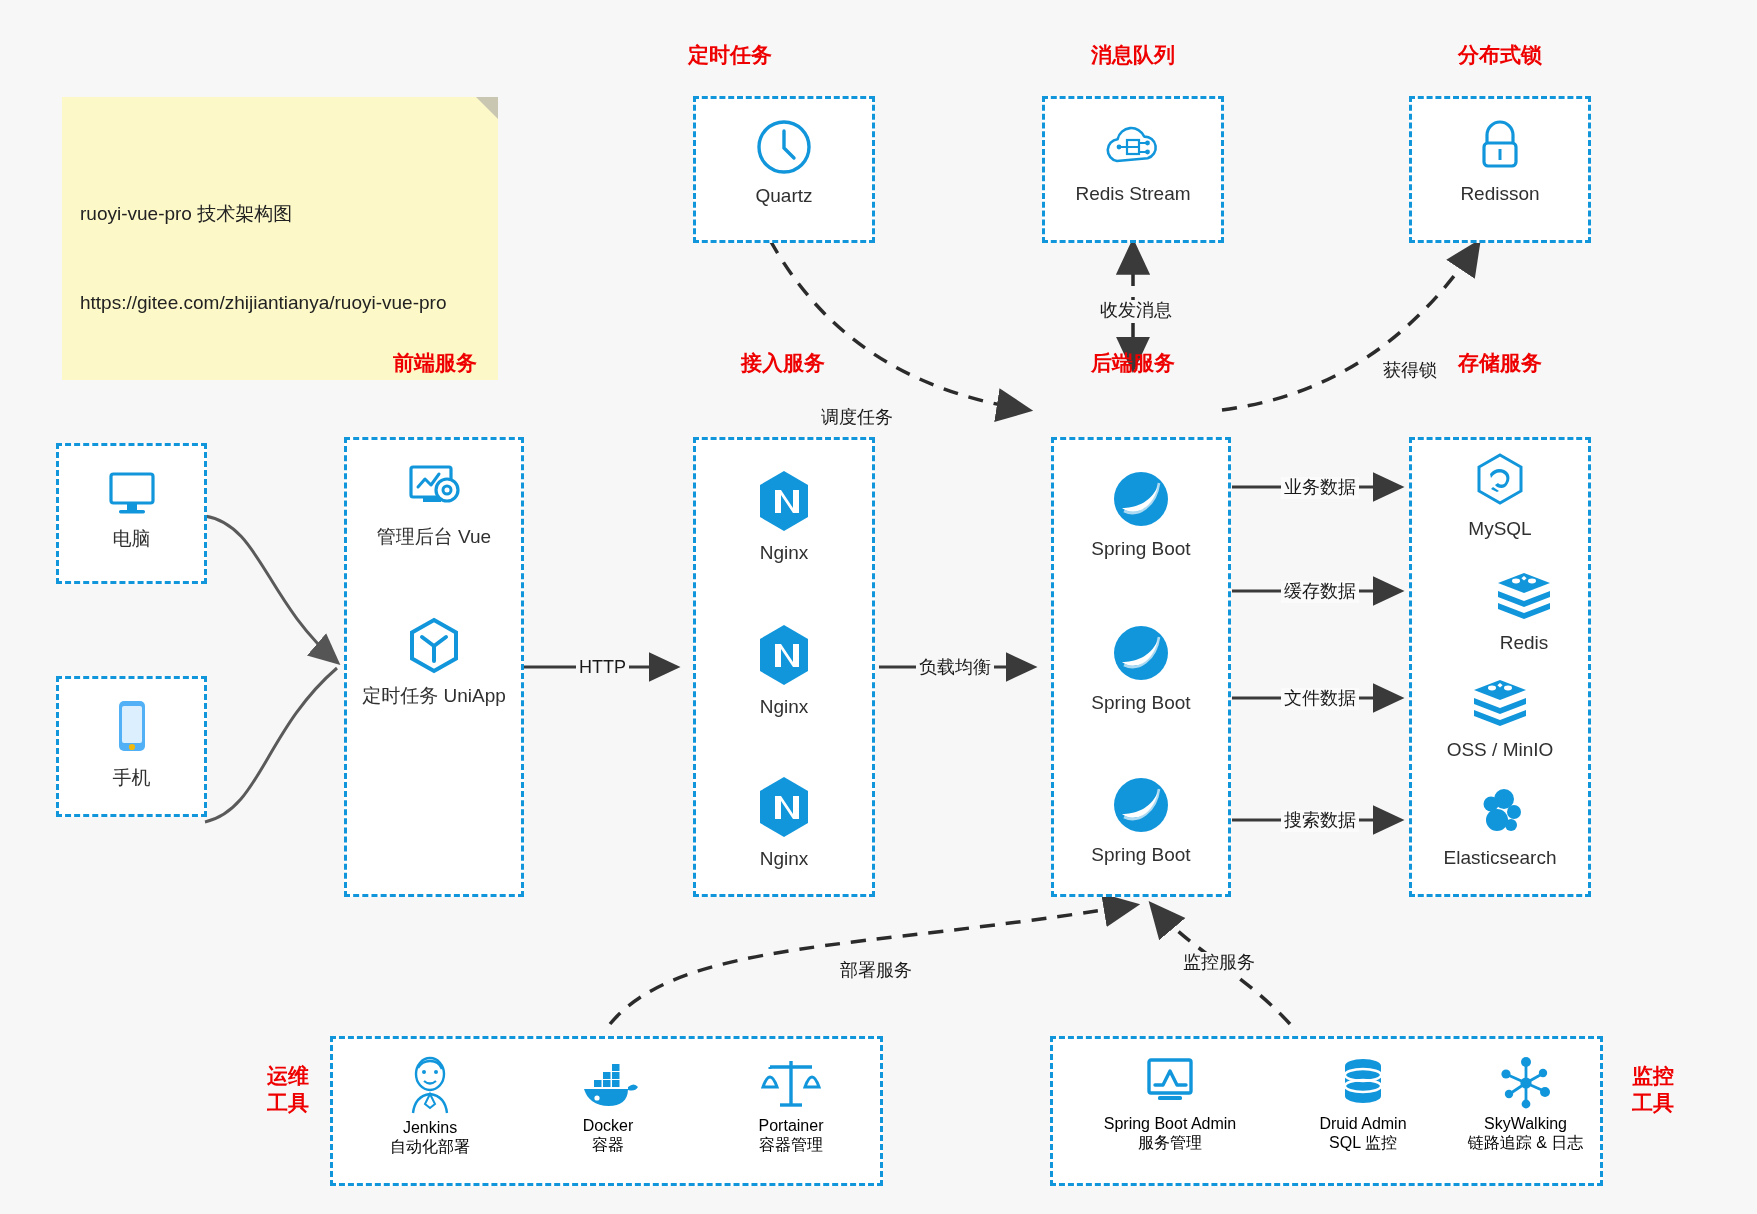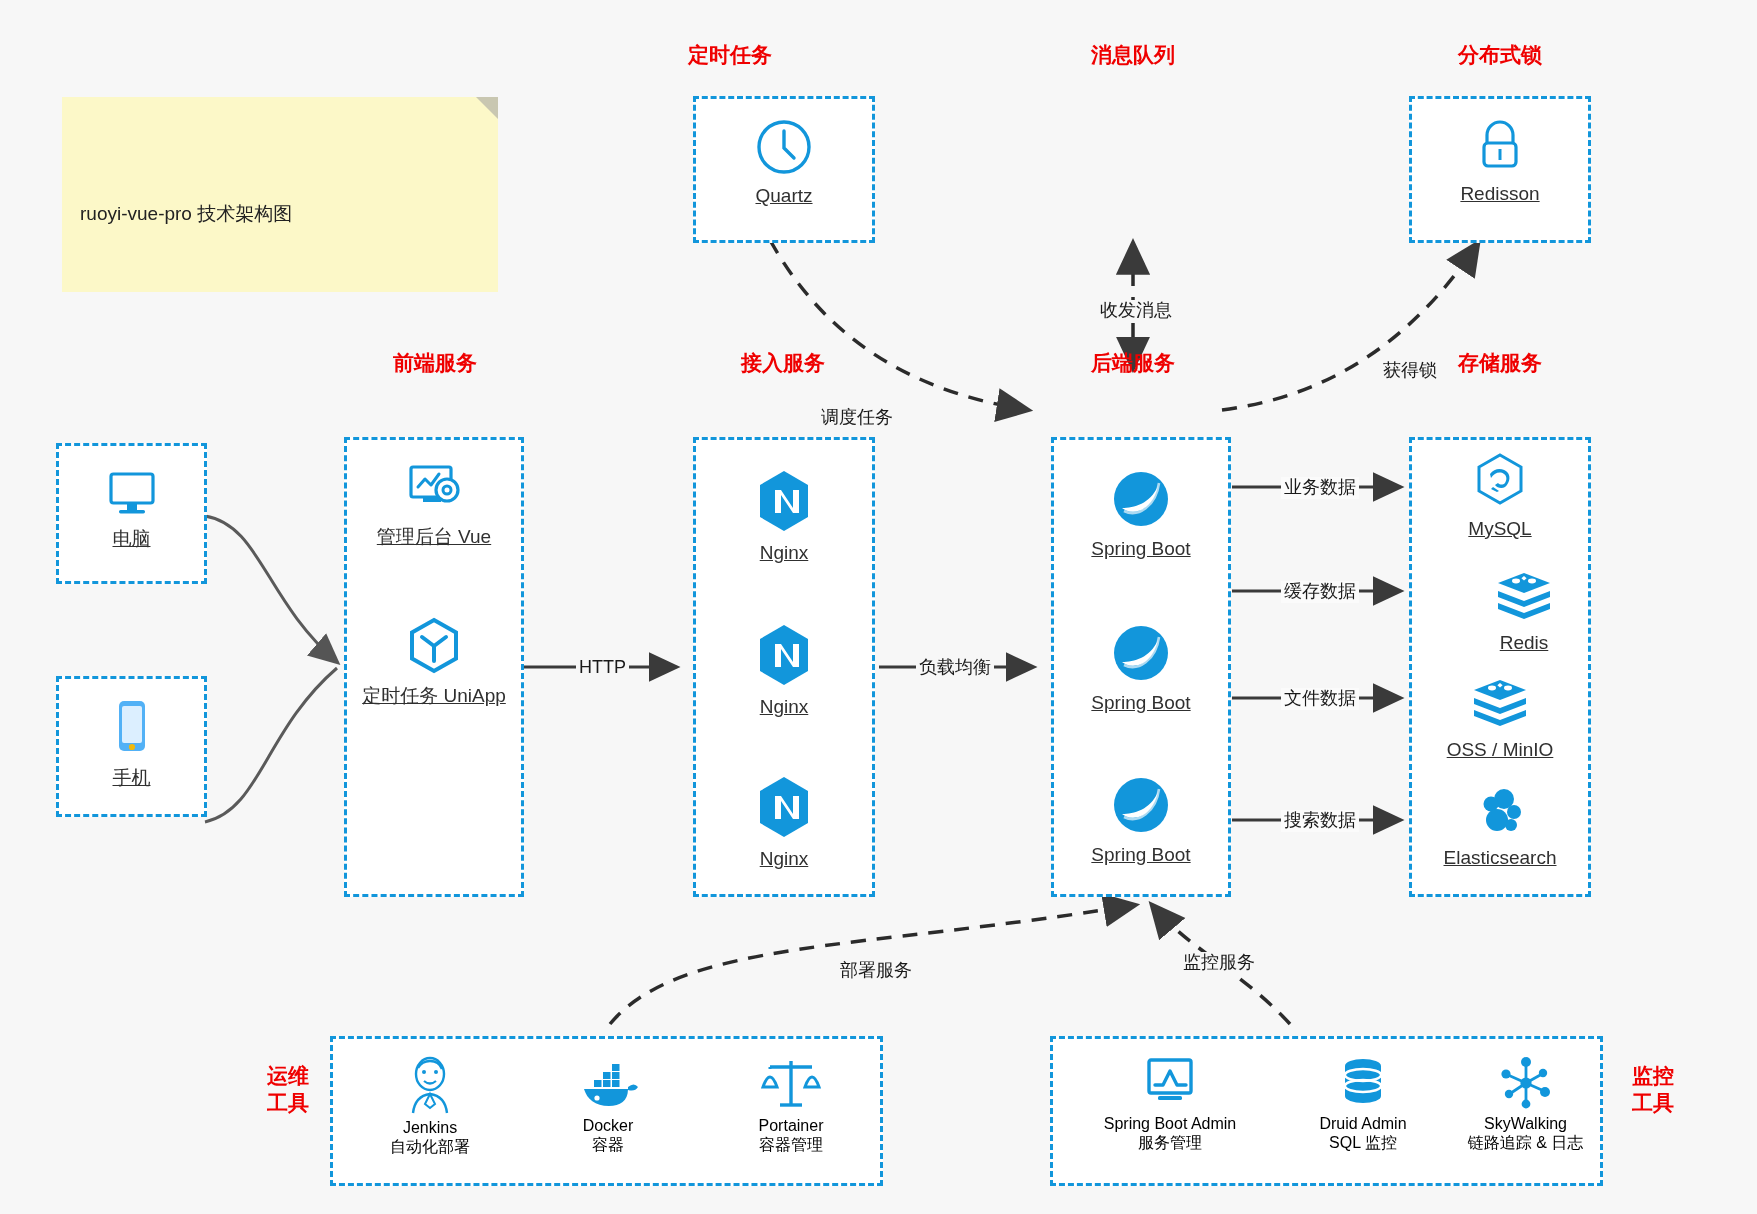--- a/index.html
+++ b/index.html
@@ -58,21 +58,20 @@
     align-items: center;
     justify-content: flex-start;
   }
   .cell .lbl {
     font-size: 19px;
     color: #303030;
     text-align: right;
     line-height: 1.32;
     margin-top: 6px;
     white-space: nowrap;
-    text-decoration: underline;
   }
   .ico { display:block; }
   .edge-label {
     position: absolute;
     background: #f7f7f7;
     color: #1a1a1a;
     font-size: 18px;
     white-space: nowrap;
     padding: 0 3px;
     line-height: 1.2;
@@ -116,34 +115,51 @@
     <line x1="1232" y1="820" x2="1400" y2="820" stroke="#3a3a3a" stroke-width="3" marker-end="url(#arrowSolid)"></line>
 
     <path d="M610,1024 C 680,940 860,950 1135,905" fill="none" stroke="#2b2b2b" stroke-width="3.5" stroke-dasharray="15,11" marker-end="url(#arrowSolid)"></path>
 
     <path d="M1290,1024 C 1240,970 1190,950 1152,905" fill="none" stroke="#2b2b2b" stroke-width="3.5" stroke-dasharray="15,11" marker-end="url(#arrowSolid)"></path>
   </svg>
 
   <div class="note" style="left:62px; top:97px; width:400px;">
     <span class="fold"></span>
     <div>ruoyi-vue-pro 技术架构图</div>
+    <div>https://gitee.com/zhijiantianya/ruoyi-vue-pro</div>
   </div>
 
   <div class="grp-title" style="left:640px; top:42px; width:180px;">定时任务</div>
   <div class="box" style="left:693px; top:96px; width:182px; height:147px;">
     <div class="cell" style="top:18px;">
       <svg class="ico" width="60" height="60" viewBox="0 0 60 60">
         <circle cx="30" cy="30" r="25" fill="none" stroke="#1296db" stroke-width="3.4"></circle>
         <path d="M30,14 L30,31 L40,41" fill="none" stroke="#1296db" stroke-width="3.4" stroke-linecap="round"></path>
       </svg>
       <div class="lbl">Quartz</div>
     </div>
   </div>
 
   <div class="grp-title" style="left:1043px; top:42px; width:180px;">消息队列</div>
+  <div class="box" style="left:1042px; top:96px; width:182px; height:147px;">
+    <div class="cell" style="top:20px;">
+      <svg class="ico" width="64" height="56" viewBox="0 0 64 56">
+        <path d="M16,42 a11,11 0 0 1 0.6,-21.8 a14,14 0 0 1 26.6,-2.6 a11,11 0 0 1 3.4,21.6 Z" fill="none" stroke="#1296db" stroke-width="2.6" stroke-linejoin="round"></path>
+        <rect x="26" y="21" width="12" height="14" fill="none" stroke="#1296db" stroke-width="2.2"></rect>
+        <line x1="26" y1="28" x2="38" y2="28" stroke="#1296db" stroke-width="2"></line>
+        <line x1="38" y1="24" x2="45" y2="24" stroke="#1296db" stroke-width="2"></line>
+        <line x1="38" y1="33" x2="45" y2="33" stroke="#1296db" stroke-width="2"></line>
+        <line x1="19" y1="28" x2="26" y2="28" stroke="#1296db" stroke-width="2"></line>
+        <circle cx="46.5" cy="24" r="2.4" fill="#1296db"></circle>
+        <circle cx="46.5" cy="33" r="2.4" fill="#1296db"></circle>
+        <circle cx="18" cy="28" r="2.4" fill="#1296db"></circle>
+      </svg>
+      <div class="lbl">Redis Stream</div>
+    </div>
+  </div>
 
   <div class="grp-title" style="left:1410px; top:42px; width:180px;">分布式锁</div>
   <div class="box" style="left:1409px; top:96px; width:182px; height:147px;">
     <div class="cell" style="top:18px;">
       <svg class="ico" width="58" height="58" viewBox="0 0 58 58">
         <path d="M16,26 L16,18 a13,13 0 0 1 26,0 L42,26" fill="none" stroke="#1296db" stroke-width="3.2"></path>
         <rect x="13" y="26" width="32" height="23" rx="4" fill="none" stroke="#1296db" stroke-width="3.2"></rect>
         <line x1="29" y1="32" x2="29" y2="43" stroke="#1296db" stroke-width="3"></line>
       </svg>
       <div class="lbl">Redisson</div>

